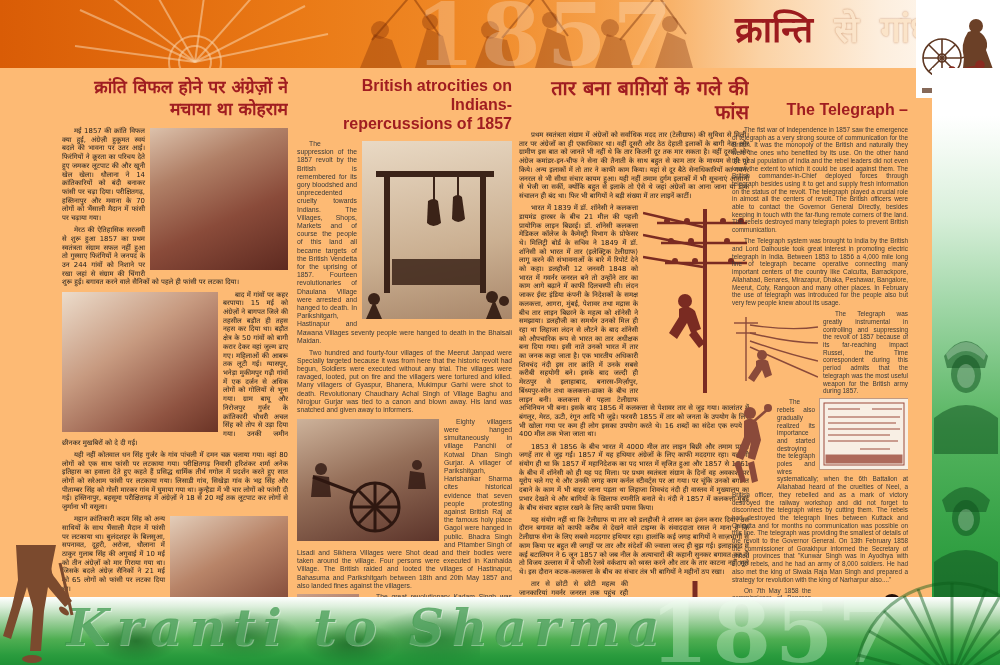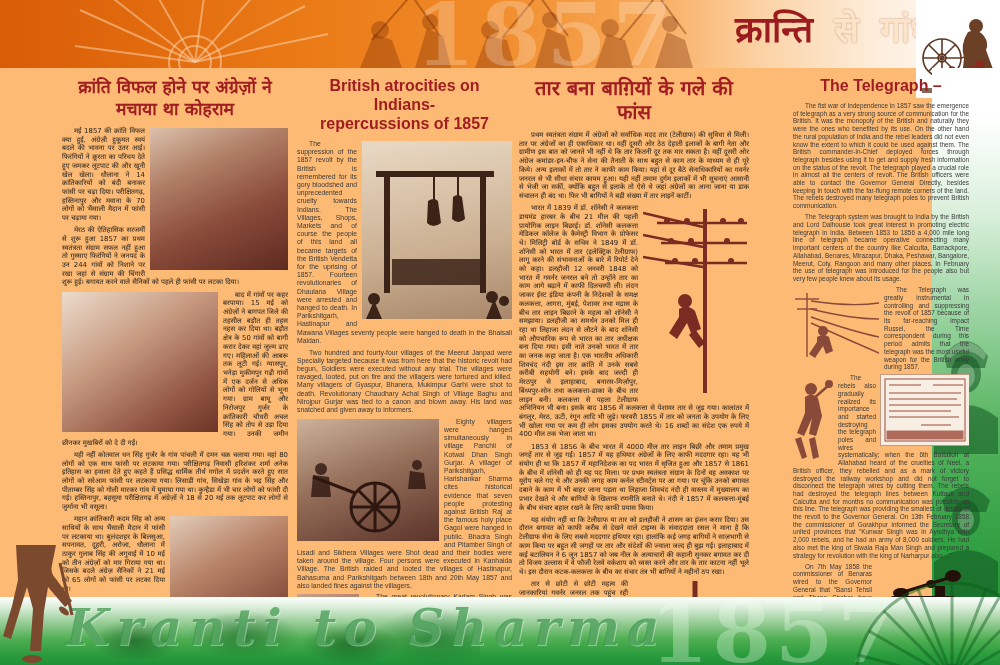--- a/index.html
+++ b/index.html
@@ -34,22 +34,22 @@
           color:rgba(240,255,240,.32);letter-spacing:4px;}
   .footer-title{position:absolute;left:66px;top:1px;font:bold italic 50px/60px "DejaVu Serif",serif;
           color:rgba(58,150,74,.72);letter-spacing:7px;text-shadow:1px 1px 0 rgba(255,255,255,.4);}
   .chakra{position:absolute;left:822px;top:-28px;width:260px;height:110px;}
   .gandhi-legs{position:absolute;left:2px;top:545px;width:72px;height:120px;z-index:5;}
   
   .col{position:absolute;top:76px;height:522px;overflow:hidden;}
   .c0{left:62px;width:226px;}
   .c1{left:297px;width:215px;}
   .c2{left:519px;width:230px;}
-  .c3{left:793px;width:176px;}
-  .head{color:#a01d21;text-align:center;margin:0 0 7px 0;}
+  .c3{left:732px;width:176px;margin-top:24px;}
+  .head{color:#a01d21;text-align:right;margin:0 0 7px 0;}
   .head.hi1{font:bold 17.5px/22px "DejaVu Sans",sans-serif;}
   .head.hi2{font:bold 20px/24px "DejaVu Sans",sans-serif;}
   .head.en{font:bold 16px/19px "Liberation Sans",sans-serif;}
   .col p{margin:0 0 3.5px 0;text-align:justify;text-indent:12px;}
   .hi-body p{font:6.9px/8.7px "DejaVu Sans",sans-serif;color:#1c1c1c;}
   .en-body p{font:6.8px/8.2px "Liberation Sans",sans-serif;color:#3a3a3a;}
   .c3 p{font-size:6.4px;line-height:7.7px;}
   .fr{float:right;margin:1px 0 3px 5px;}
   .fl{float:left;margin:1px 5px 3px 0;}
   .photo{display:block;}

